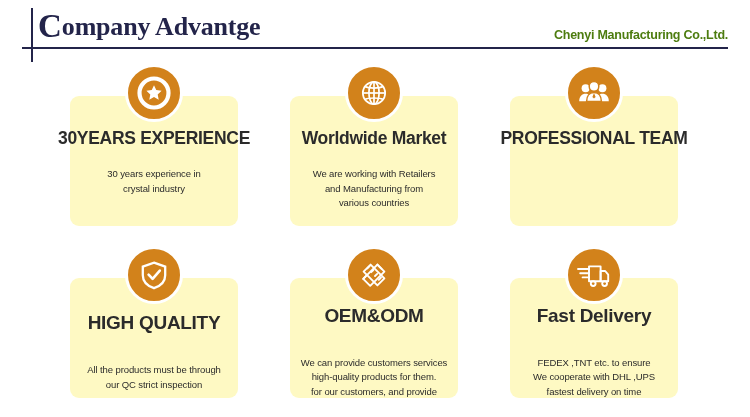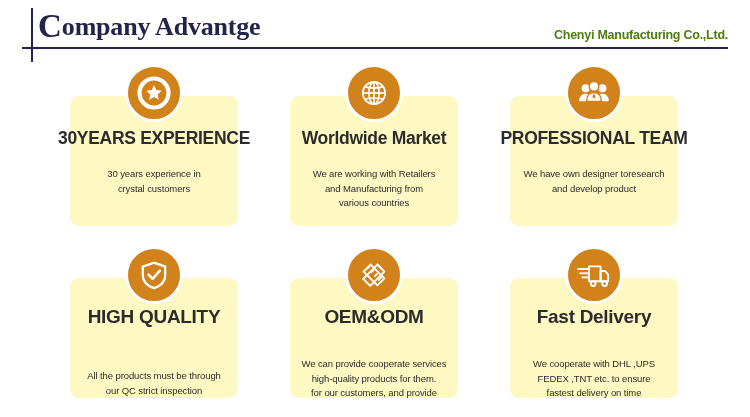--- a/index.html
+++ b/index.html
@@ -86,21 +86,21 @@
     position: relative;
     background: #fef9c3;
     border-radius: 9px;
     box-sizing: border-box;
     padding: 0 8px;
     display: flex;
     flex-direction: column;
     align-items: center;
   }
   .card.row1 { justify-content: flex-start; padding-top: 32px; }
-  .card.row2 { justify-content: space-between; padding-top: 28px; }
+  .card.row2 { justify-content: center; padding-top: 28px; }
 
   .card-icon {
     position: absolute;
     left: 50%;
     top: -32px;
     transform: translateX(-50%);
     width: 58px;
     height: 58px;
     border-radius: 50%;
     background: #d2821b;
@@ -151,21 +151,21 @@
   <div class="card row1">
     <div class="card-icon">
       <svg width="34" height="34" viewBox="0 0 34 34" aria-hidden="true">
         <circle cx="17" cy="17" r="14.5" fill="none" stroke="#ffffff" stroke-width="4.2"></circle>
         <path d="M17 9.2 L19.25 14.05 L24.6 14.7 L20.7 18.4 L21.72 23.7 L17 21.1 L12.28 23.7 L13.3 18.4 L9.4 14.7 L14.75 14.05 Z" fill="#ffffff"></path>
       </svg>
     </div>
     <div class="card-title">30YEARS EXPERIENCE</div>
     <div class="card-desc">
       <div>30 years experience in</div>
-      <div>crystal customers</div>
+      <div>crystal industry</div>
     </div>
   </div>
 
   <div class="card row1">
     <div class="card-icon">
       <svg width="34" height="34" viewBox="0 0 34 34" aria-hidden="true">
         <g fill="none" stroke="#ffffff" stroke-width="1.7">
           <circle cx="17" cy="17" r="11.2"></circle>
           <ellipse cx="17" cy="17" rx="5.1" ry="11.2"></ellipse>
           <line x1="5.8" y1="17" x2="28.2" y2="17"></line>
@@ -193,24 +193,20 @@
           <path d="M20.0 25.2 C20.0 20.4 22.8 17.8 26.4 17.8 C30.0 17.8 32.8 20.4 32.8 25.2 Z"></path>
         </g>
         <g fill="#ffffff" stroke="#d2821b" stroke-width="1.5">
           <circle cx="18" cy="10.4" r="4.8"></circle>
           <path d="M10.6 25.6 C10.6 19.6 13.8 16.4 18 16.4 C22.2 16.4 25.4 19.6 25.4 25.6 Z"></path>
         </g>
         <path d="M18 17.0 L16.4 21.0 L18 22.4 L19.6 21.0 Z" fill="#d2821b"></path>
       </svg>
     </div>
     <div class="card-title">PROFESSIONAL TEAM</div>
-    <div class="card-desc">
-      <div>We have own designer toresearch</div>
-      <div>and develop product</div>
-    </div>
   </div>
 
   <div class="card row2">
     <div class="card-icon">
       <svg width="34" height="34" viewBox="0 0 34 34" aria-hidden="true">
         <path d="M17 4.6 L28.2 8.6 L28.2 17.2 C28.2 23.6 23.4 28.0 17 30.2 C10.6 28.0 5.8 23.6 5.8 17.2 L5.8 8.6 Z" fill="none" stroke="#ffffff" stroke-width="2.3"></path>
         <path d="M11.6 16.6 L15.6 20.8 L22.8 12.6" fill="none" stroke="#ffffff" stroke-width="2.6" stroke-linecap="round" stroke-linejoin="round"></path>
       </svg>
     </div>
     <div class="card-title">HIGH QUALITY</div>
@@ -232,21 +228,21 @@
           <path d="M13.6 6.6 L27.4 20.4 L20.4 27.4 L6.6 13.6 Z"></path>
           <path d="M10.4 10.4 L12.6 8.2"></path>
           <path d="M14.2 14.2 L16.4 12.0"></path>
           <path d="M18.0 18.0 L20.2 15.8"></path>
           <path d="M21.8 21.8 L24.0 19.6"></path>
         </g>
       </svg>
     </div>
     <div class="card-title">OEM&amp;ODM</div>
     <div class="card-desc">
-      <div>We can provide cooperate services</div>
+      <div>We can provide customers services</div>
       <div>high-quality products for them.</div>
       <div>for our customers, and provide</div>
     </div>
   </div>
 
   <div class="card row2">
     <div class="card-icon">
       <svg width="38" height="34" viewBox="0 0 38 34" aria-hidden="true">
         <g fill="none" stroke="#ffffff" stroke-width="1.9" stroke-linecap="round" stroke-linejoin="round">
           <line x1="3.0" y1="11.0" x2="14.0" y2="11.0"></line>
@@ -254,19 +250,19 @@
           <line x1="7.6" y1="19.4" x2="14.0" y2="19.4"></line>
           <path d="M14.0 8.4 L25.6 8.4 L25.6 23.2 L14.0 23.2 Z"></path>
           <path d="M25.6 13.0 L30.2 13.0 L33.2 16.6 L33.2 23.2 L25.6 23.2 Z"></path>
           <circle cx="18.2" cy="25.6" r="2.4"></circle>
           <circle cx="29.6" cy="25.6" r="2.4"></circle>
         </g>
       </svg>
     </div>
     <div class="card-title">Fast Delivery</div>
     <div class="card-desc">
+      <div>FEDEX ,TNT etc. to ensure</div>
       <div>We cooperate with DHL ,UPS</div>
-      <div>FEDEX ,TNT etc. to ensure</div>
       <div>fastest delivery on time</div>
     </div>
   </div>
 
 </div>
 
 </body></html>

